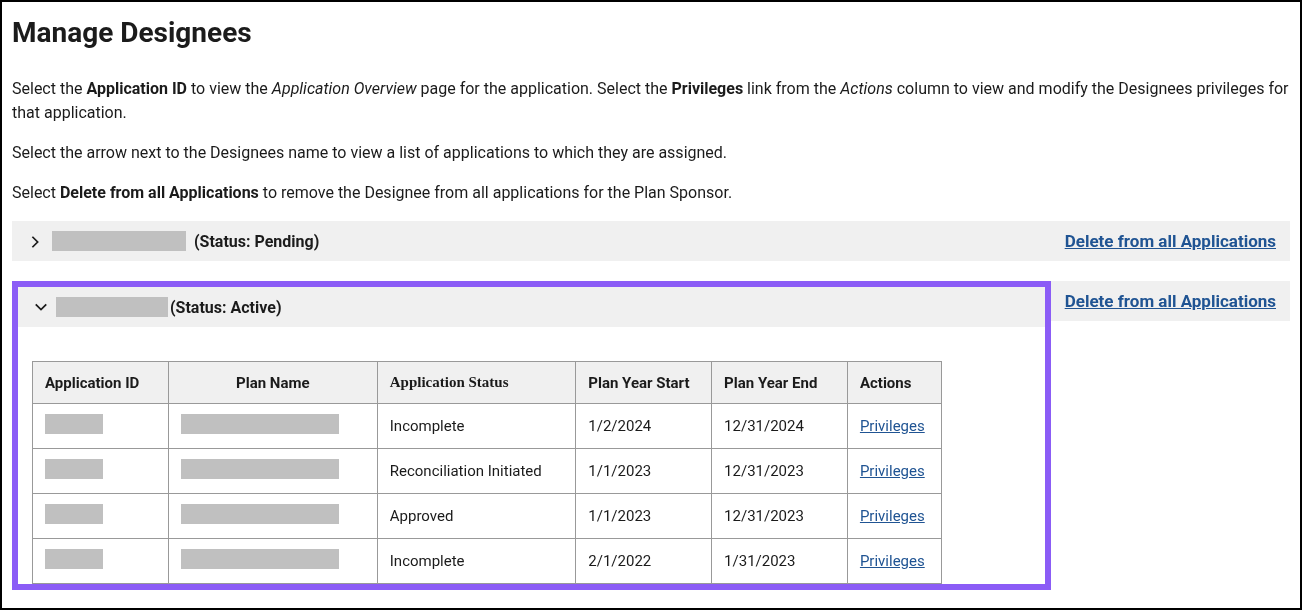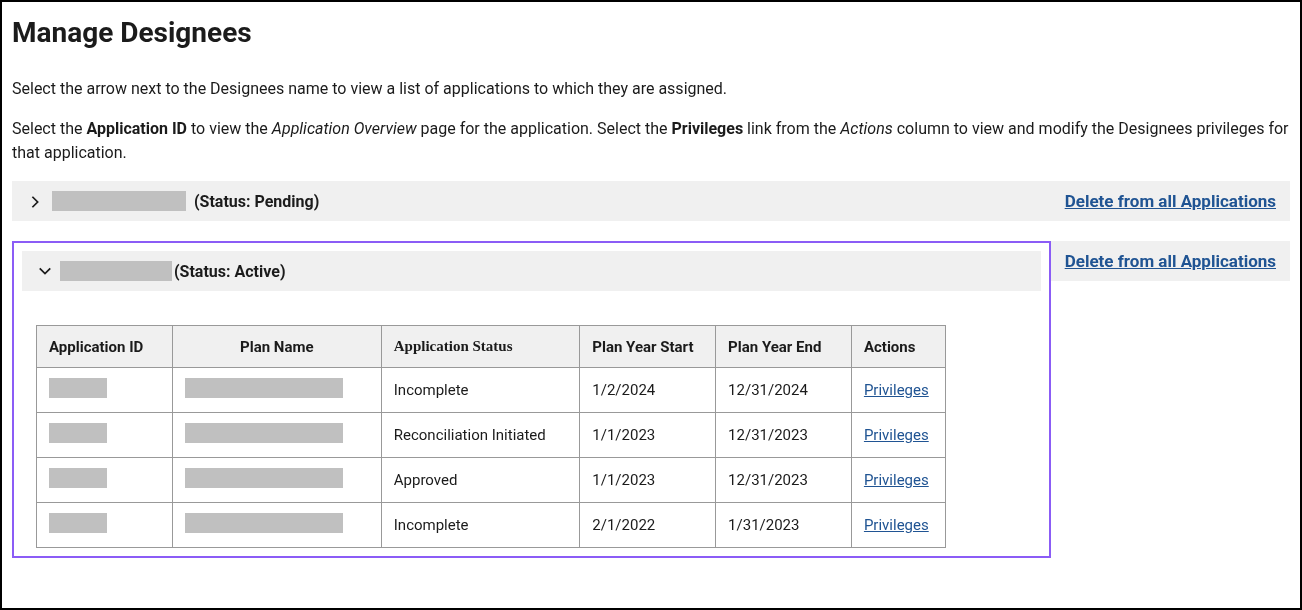--- a/index.html
+++ b/index.html
@@ -79,22 +79,22 @@
       color: #205493;
       font-weight: 700;
       text-decoration: underline;
       font-size: 17px;
       cursor: pointer;
     }
     .section-gap {
       height: 20px;
     }
     .highlight-box {
-      border: 2px solid #8b5cf6;
-      padding: 8px;
+      border: 6px solid #8b5cf6;
+      padding: 0;
       position: relative;
     }
     .second-row-wrap {
       display: flex;
       align-items: flex-start;
       gap: 0;
     }
     .second-left {
       flex: 1;
     }
@@ -146,23 +146,26 @@
       align-items: center;
       padding: 10px 14px;
     }
   </style>
 </head>
 <body>
 
 <h1>Manage Designees</h1>
 
 <div class="intro">
+  <p>
+    <span>Select the </span><strong>Application ID</strong><span> to view the </span><em>Application Overview</em><span> page for the application. Select the </span><strong>Privileges</strong><span> link from the </span><em>Actions</em><span> column to view and modify the Designees privileges for that application.</span>
+  </p>
   <p>Select the arrow next to the Designees name to view a list of applications to which they are assigned.</p>
   <p>
-    <span>Select the </span><strong>Application ID</strong><span> to view the </span><em>Application Overview</em><span> page for the application. Select the </span><strong>Privileges</strong><span> link from the </span><em>Actions</em><span> column to view and modify the Designees privileges for that application.</span>
+    <span>Select </span><strong>Delete from all Applications</strong><span> to remove the Designee from all applications for the Plan Sponsor.</span>
   </p>
 </div>
 
 <div class="designee-row">
   <div class="designee-left">
     <span class="chevron">
       <svg viewBox="0 0 16 16" fill="none" stroke="#1b1b1b" stroke-width="2">
           <polyline points="5,2 11,8 5,14"></polyline>
         </svg>
     </span>

